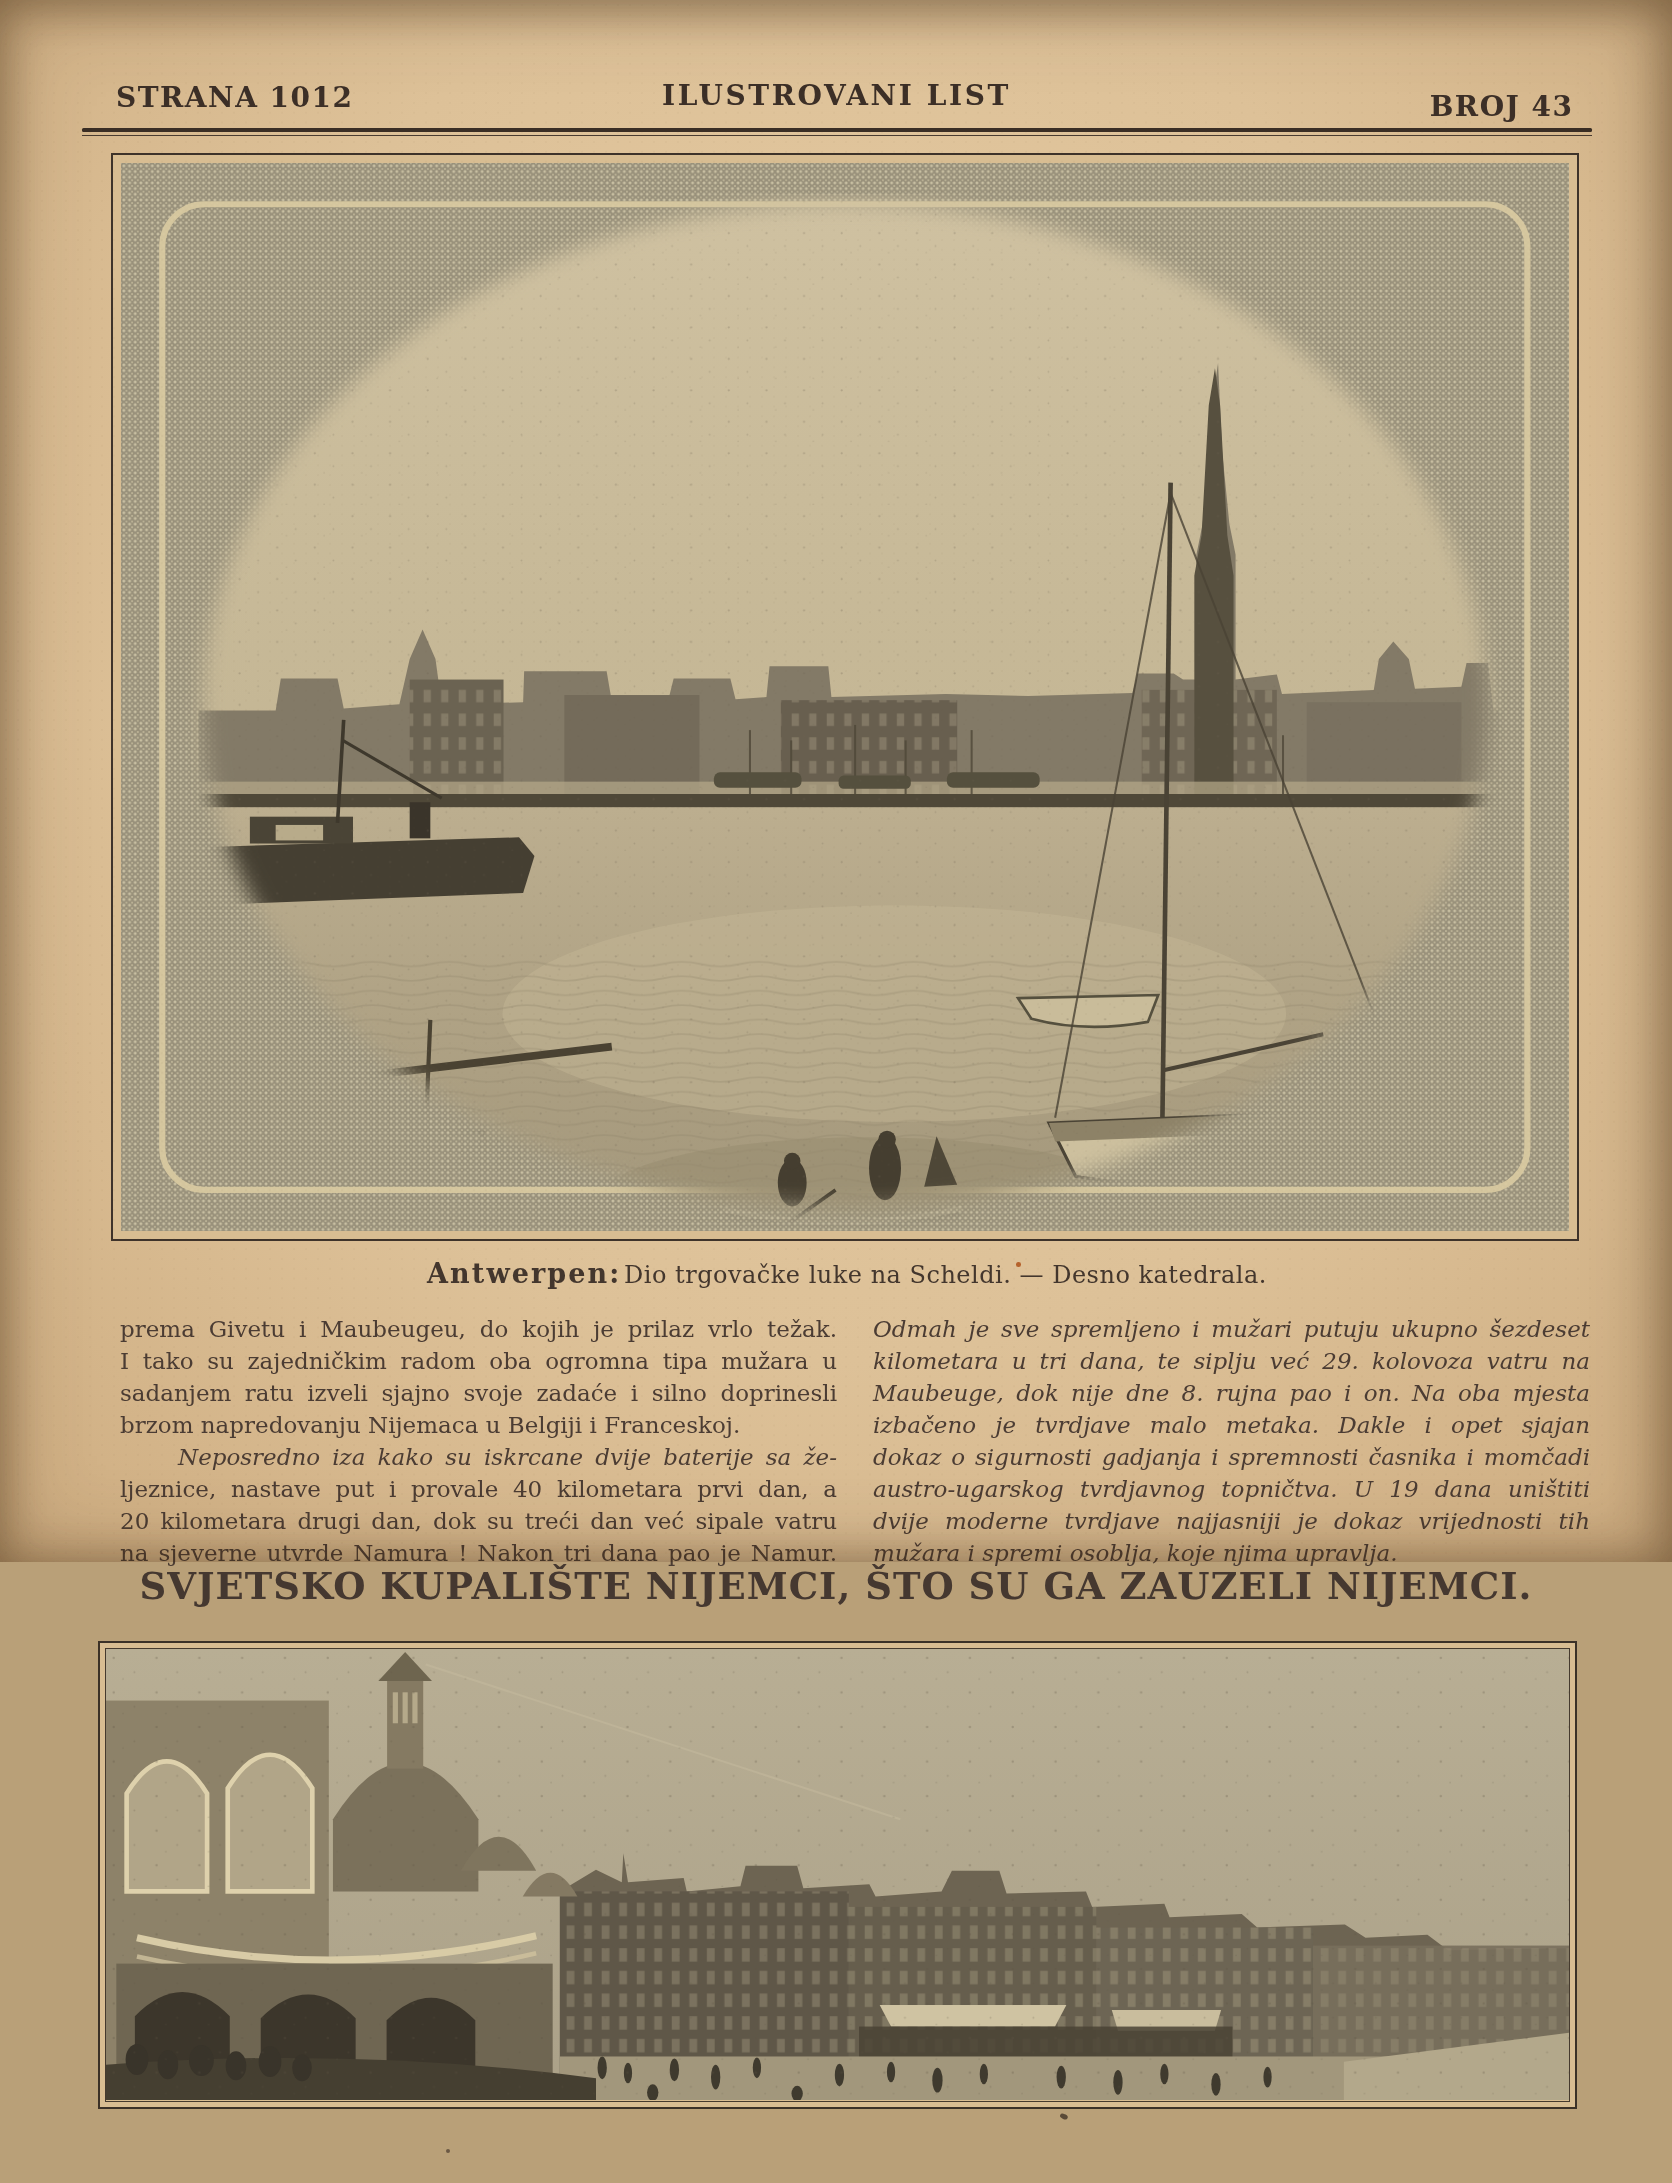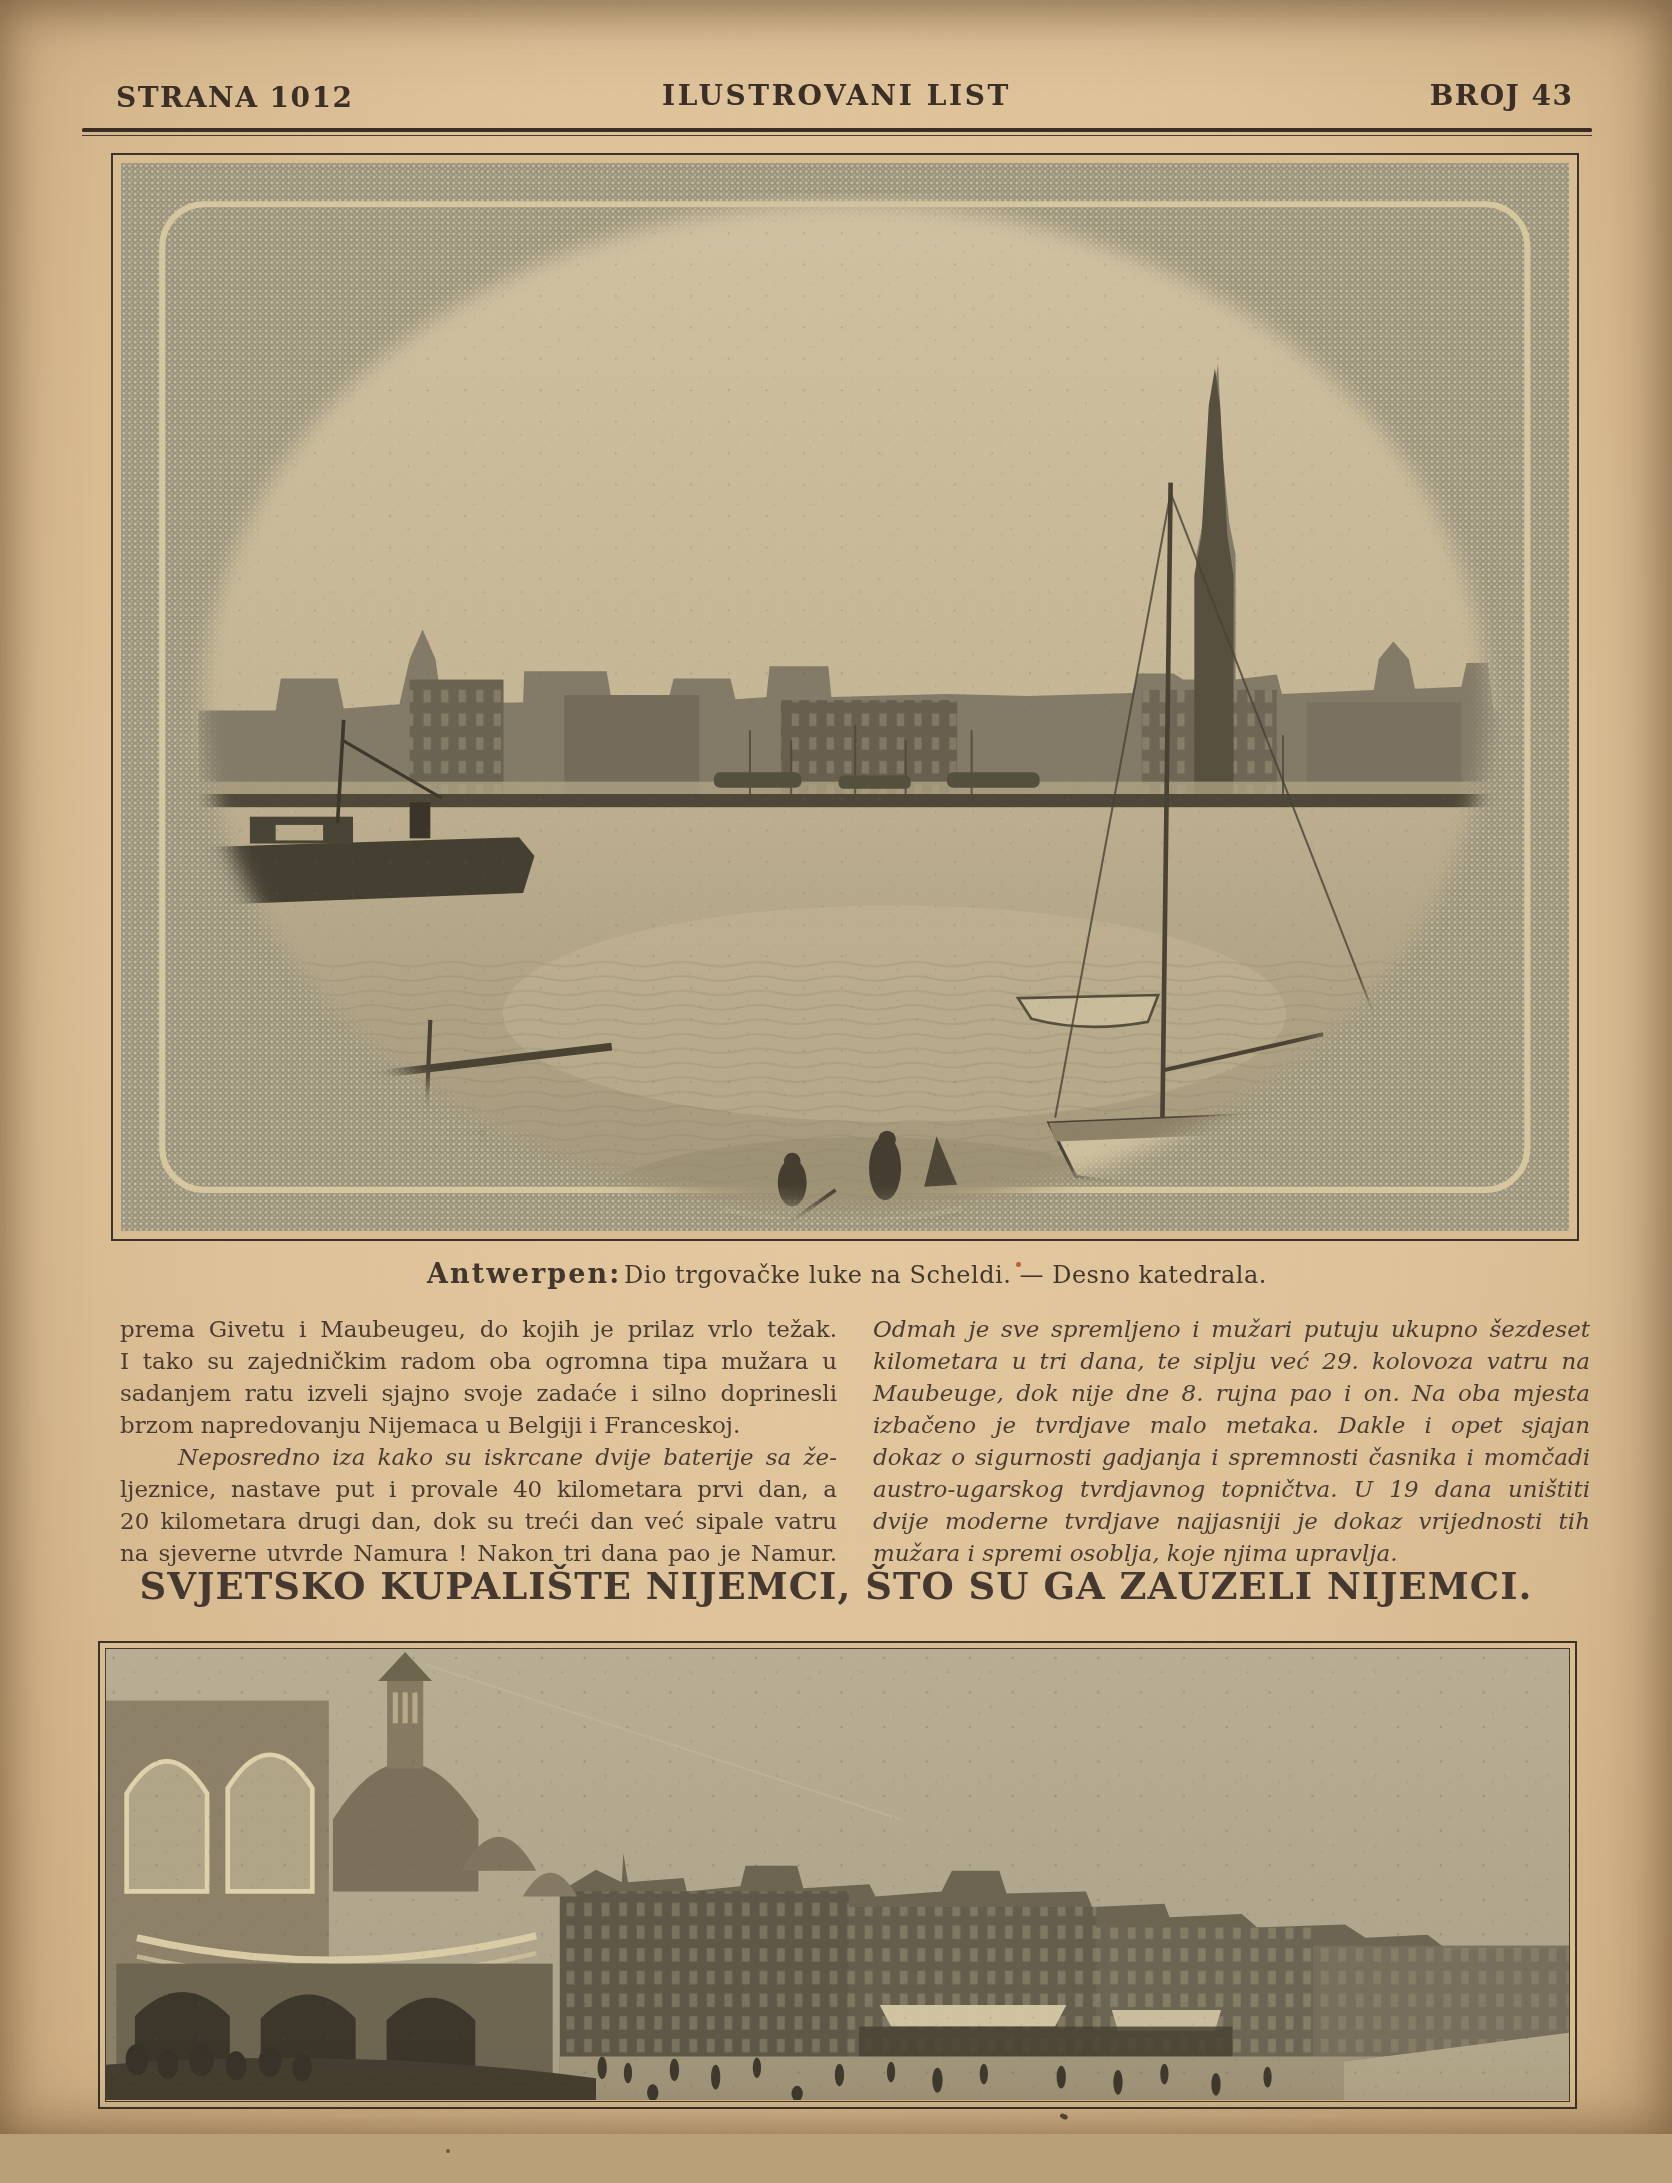--- a/index.html
+++ b/index.html
@@ -1,34 +1,34 @@
 <!DOCTYPE html>
 <html style="font-size:8.2px"><head>
 <meta charset="utf-8">
 <style>
   html,body{margin:0;padding:0;}
   body{width:1672px;height:2183px;overflow:hidden;
        font-family:"DejaVu Serif","Liberation Serif",serif;
        background:#b9a078;}
-  .page{position:absolute;left:0;top:0;width:1672px;height:2134px;
+  .page{position:absolute;left:0;top:0;width:1672px;height:1562px;
         background:radial-gradient(ellipse at 50% 42%, #e6cba2 0%, #ddc198 55%, #cead81 100%);}
   .page::after{content:"";position:absolute;inset:0;pointer-events:none;
         box-shadow:inset 0 0 88px rgba(72,48,22,.30), inset -17.5px 0 46px rgba(72,48,22,.22),
                    inset 0 13.4px 36px rgba(72,48,22,.18), inset 13.4px 0 36px rgba(72,48,22,.14);}
   
   .grain{position:absolute;inset:0;pointer-events:none;opacity:.5;
         background-image:radial-gradient(circle,rgba(110,82,52,.08) 0.8px,rgba(0,0,0,0) 1.2px);
         background-size:12px 9.8px;}
 
   
   .hdr{position:absolute;left:82px;top:77px;width:1509px;height:41px;
        color:#3c2f27;font-weight:bold;font-size:28px;letter-spacing:1.5px;}
   .hdr .l{position:absolute;left:34px;top:4.1px;}
   .hdr .c{position:absolute;left:0;right:0;top:2.1px;text-align:center;letter-spacing:2.6px;}
-  .hdr .r{position:absolute;right:17.5px;top:2px;}
+  .hdr .r{position:absolute;right:17.5px;top:13px;}
   .rule{position:absolute;left:82px;top:128px;width:1510px;}
   .rule .r1{height:3.6px;background:#3a2e25;border-radius:1.5px;}
   .rule .r2{height:1.5px;background:#4a3c31;margin-top:3.1px;}
 
   
   .tframe{position:absolute;left:111px;top:153px;width:1468px;height:1088px;
           box-sizing:border-box;border:2.6px solid #3e332a;background:#d8bd92;padding:8.2px;}
   .halftone{position:relative;width:100%;height:100%;
           background-color:#99917b;
           background-image:radial-gradient(circle,#c8bfa2 1.2px,rgba(200,191,162,0) 1.7px),

